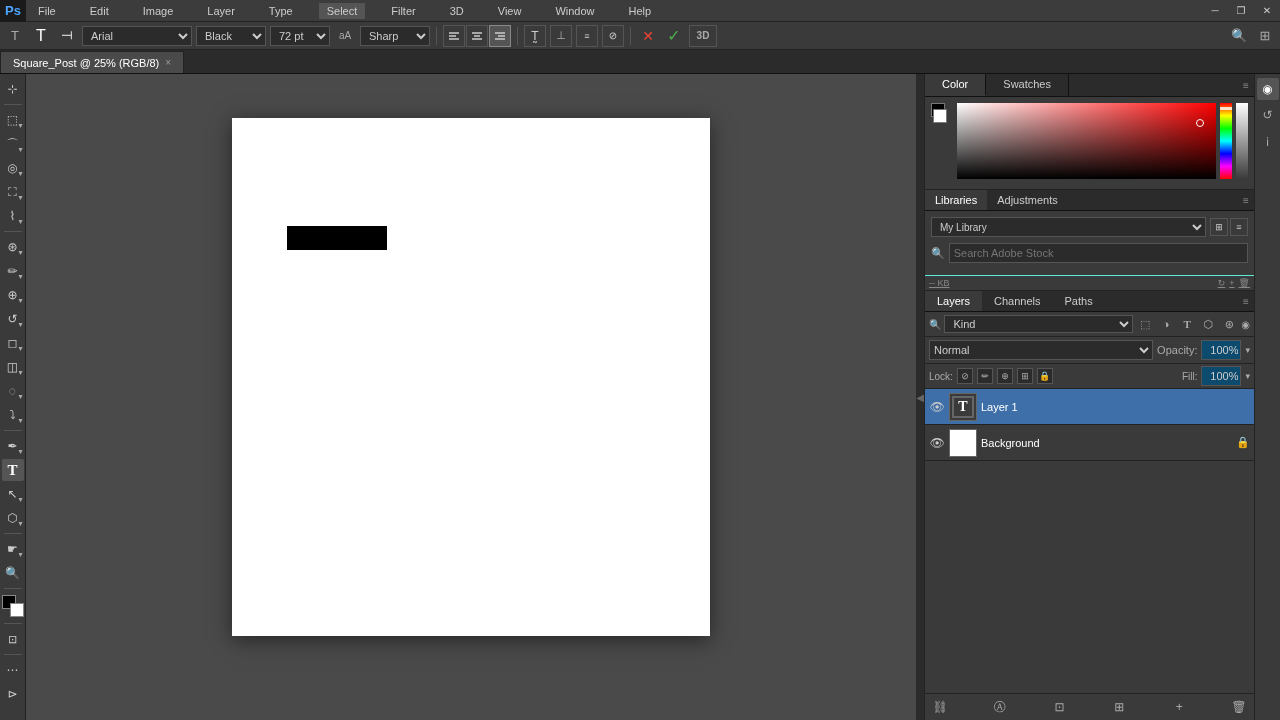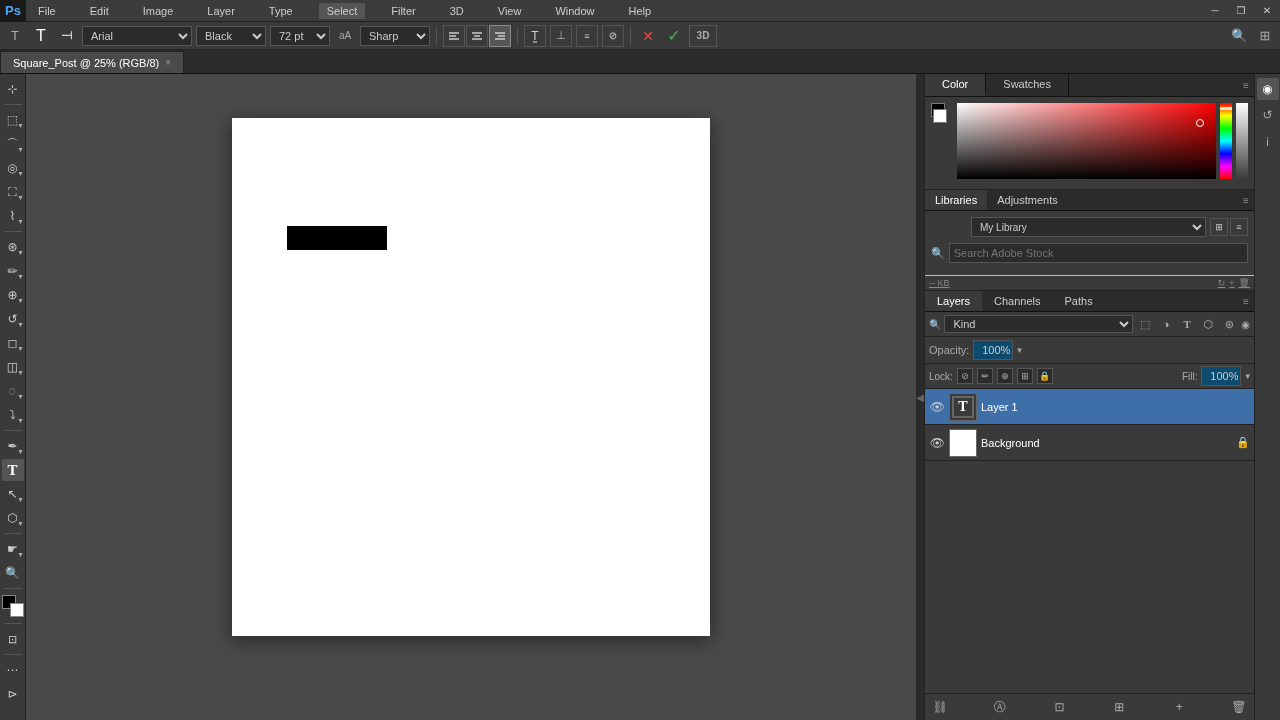--- a/index.html
+++ b/index.html
@@ -312,21 +312,21 @@
     </div>
 
     <div id="libraries-panel">
       <div class="lib-panel-tabs">
         <div class="lib-panel-tab active">Libraries</div>
         <div class="lib-panel-tab">Adjustments</div>
         <div class="panel-toggle">≡</div>
       </div>
       <div id="lib-content">
         <div class="lib-toolbar">
-          <select class="opt-select" style="flex:1; height:20px; font-size:10px;margin-left:40px;">
+          <select class="opt-select" style="flex:1; height:20px; font-size:10px;">
             <option>My Library</option>
           </select>
           <div class="lib-view-btns">
             <div class="lib-view-btn">⊞</div>
             <div class="lib-view-btn">≡</div>
           </div>
         </div>
         <div class="lib-search">
           <span class="search-icon">🔍</span>
           <input type="text" class="layers-search" placeholder="Search Adobe Stock" style="">
@@ -359,20 +359,26 @@
           <div class="layer-icon-btn">⬚</div>
           <div class="layer-icon-btn">◑</div>
           <div class="layer-icon-btn" style="font-weight:bold; font-family:serif;">T</div>
           <div class="layer-icon-btn">⬡</div>
           <div class="layer-icon-btn">⊛</div>
         </div>
         <span style="color:#aaa; font-size:10px; margin-left:auto;">◉</span>
       </div>
 
       <div class="layers-controls">
+        <select class="blend-select">
+          <option>Normal</option>
+          <option>Dissolve</option>
+          <option>Darken</option>
+          <option>Multiply</option>
+        </select>
         <div class="opacity-row">
           <span class="opacity-label">Opacity:</span>
           <input type="text" class="opacity-val" value="100%" style="">
           <span class="opacity-arrow">▾</span>
         </div>
       </div>
 
       <div class="layers-lock">
         <span>Lock:</span>
         <div class="lock-btn">⊘</div>

